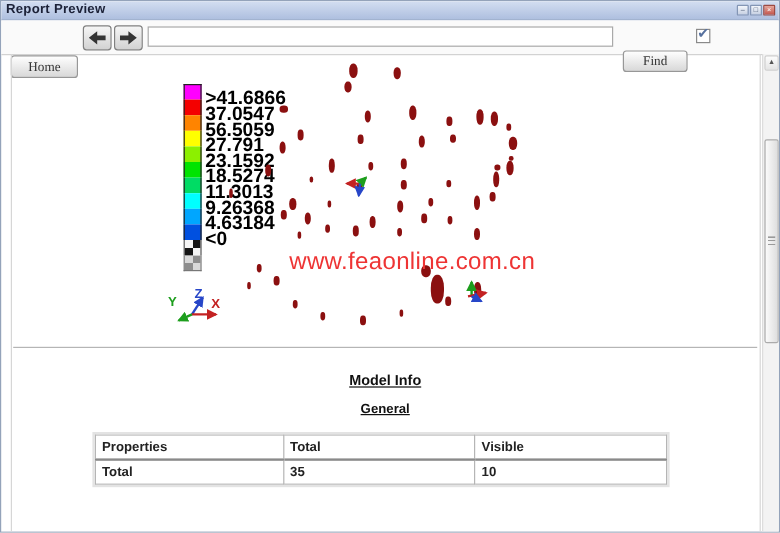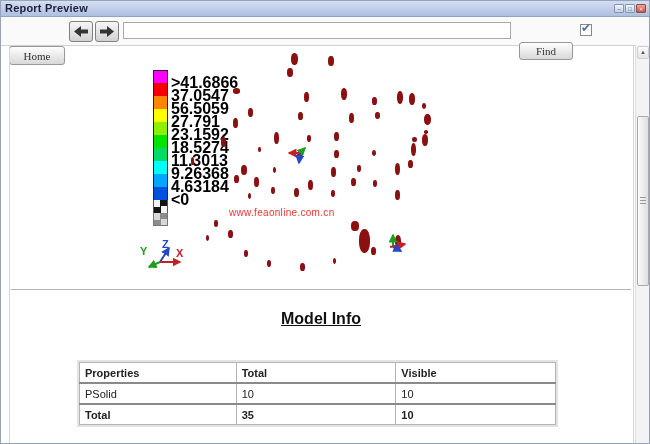--- a/index.html
+++ b/index.html
@@ -35,31 +35,31 @@
   .lg-row{display:flex;height:13px;}
   .lg-swatch{width:15px;height:13px;border-left:1px solid #222;border-right:1px solid #222;box-sizing:border-box;}
   .lg-row:first-child .lg-swatch{border-top:1px solid #222;}
   .lg-swatch.checker-bw{background:repeating-conic-gradient(#141414 0% 25%,#f4f4f4 0% 50%);background-size:13px 13px;border-color:#555;}
   .lg-swatch.checker-gray{background:repeating-conic-gradient(#8d8d8d 0% 25%,#d8d8d8 0% 50%);background-size:13px 13px;border-color:#777;border-bottom:1px solid #777;}
   .lg-label{margin-left:3px;font-size:16px;font-weight:bold;color:#000;white-space:nowrap;transform:translateY(6px);line-height:13px;}
   
   #blobs{position:absolute;left:0;top:0;width:650px;height:444px;pointer-events:none;}
   .blob{position:absolute;border-radius:45%;}
   
-  .watermark{position:absolute;left:228px;top:206px;font-size:10px;color:#ee3434;letter-spacing:.3px;}
+  .watermark{position:absolute;left:240px;top:206px;font-size:20px;color:#ee3434;letter-spacing:.3px;}
   
   .triad{position:absolute;}
   #triad-main{left:138px;top:236px;}
   #triad-center{left:283px;top:144px;}
   #triad-right{left:386px;top:230px;}
   .axis-letter{font-size:11px;font-weight:bold;font-family:"Liberation Sans",sans-serif;}
   
   .divider{position:absolute;left:10px;top:288px;width:620px;height:0;border-top:1px solid #b5b5b5;}
   .report-title{position:absolute;left:8px;top:309px;width:624px;text-align:center;
-    font-size:16px;font-weight:bold;text-decoration:underline;color:#111;}
+    font-size:12px;font-weight:bold;text-decoration:underline;color:#111;}
   .report-subtitle{position:absolute;left:8px;top:334px;width:624px;text-align:center;
     font-size:11px;font-weight:bold;text-decoration:underline;color:#111;}
   #info-table{position:absolute;left:78px;top:361px;width:477px;border-collapse:collapse;
     border:1px solid #9a9a9a;outline:2px solid #e3e3e3;font-size:11px;color:#222;}
   #info-table th,#info-table td{border:1px solid #b5b5b5;text-align:left;padding:2px 5px;height:15px;font-weight:normal;}
   #info-table th{font-weight:bold;border-bottom:2px solid #8a8a8a;}
   #info-table tr.bold td{font-weight:bold;border-top:2px solid #8a8a8a;}
   #info-table col.c1{width:157px;} #info-table col.c2{width:160px;} #info-table col.c3{width:160px;}
   
   .scrollbar{position:absolute;left:634px;top:44px;width:14px;height:398px;background:#f3f3f3;border-left:1px solid #ddd;}
@@ -241,39 +241,35 @@
   </svg>
 
   <svg class="triad" id="triad-right" width="24" height="22" viewBox="0 0 24 22">
     <line x1="6" y1="16" x2="6" y2="4" stroke="#1d9e1d" stroke-width="2" marker-end="url(#m-g)"></line>
     <line x1="3" y1="16" x2="18" y2="13" stroke="#c32222" stroke-width="2" marker-end="url(#m-r)"></line>
     <line x1="6" y1="16" x2="14" y2="20" stroke="#2746c8" stroke-width="2" marker-end="url(#m-b)"></line>
   </svg>
 
   <div class="divider"></div>
   <div class="report-title">Model Info</div>
+  <div class="report-subtitle">General</div>
   <table id="info-table">
     <colgroup>
         <col class="c1">
         <col class="c2">
         <col class="c3">
       </colgroup>
     <thead>
         <tr>
           <th>Properties</th>
           <th>Total</th>
           <th>Visible</th>
         </tr>
       </thead>
     <tbody>
-        <tr>
-          <td>PSolid</td>
-          <td>10</td>
-          <td>10</td>
-        </tr>
         <tr class="bold">
           <td>Total</td>
           <td>35</td>
           <td>10</td>
         </tr>
       </tbody>
   </table>
 
   <div class="scrollbar">
     <div class="sb-up">▲</div>

